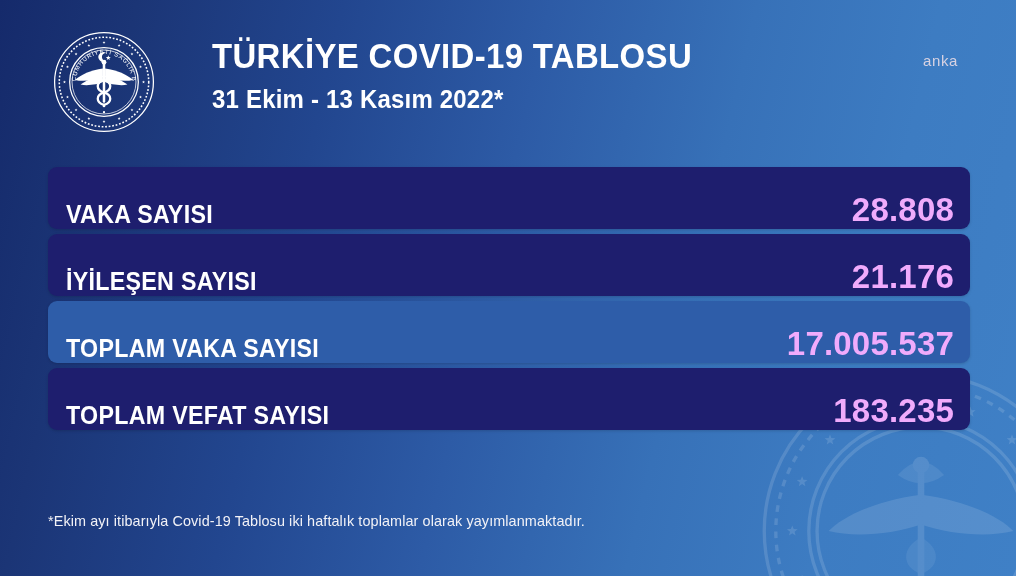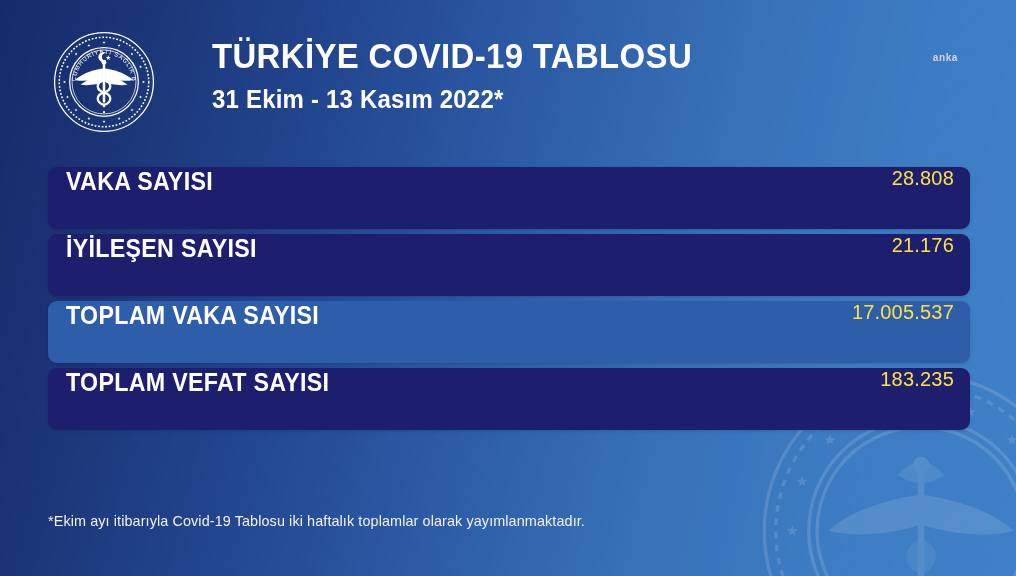--- a/index.html
+++ b/index.html
@@ -78,64 +78,64 @@
     margin: 10px 0 0 0;
     letter-spacing: 0.2px;
     transform: scaleX(0.96);
     transform-origin: left center;
     white-space: nowrap;
   }
   .brand-mark {
     position: absolute;
     right: 58px;
     top: 52px;
-    font-size: 10px;
-    font-weight: bold;
+    font-size: 15px;
+    font-weight: normal;
     letter-spacing: 0.6px;
     color: #d7d2e2;
     text-align: center;
   }
 
   
   .rows {
     position: absolute;
     left: 48px;
     top: 167px;
     width: 922px;
   }
   .stat-row {
     position: relative;
     height: 62px;
     margin-bottom: 5px;
     border-radius: 9px;
     display: flex;
-    align-items: flex-start;
+    align-items: flex-end;
     justify-content: space-between;
     padding: 0 16px 0 18px;
     box-sizing: border-box;
     box-shadow: 0 1px 3px rgba(0,0,0,0.16);
   }
   .stat-row.dark  { background: #1e1e6e; }
   .stat-row.light { background: #2e5da9; }
 
   .stat-label {
     font-family: "Liberation Sans Narrow", "Liberation Sans", sans-serif;
     font-size: 25px;
     font-weight: bold;
     color: #ffffff;
     letter-spacing: 0.3px;
     transform: scaleX(0.93);
     transform-origin: left center;
     white-space: nowrap;
   }
   .stat-value {
     font-family: "Liberation Sans", sans-serif;
-    font-size: 20px;
-    font-weight: normal;
-    color: #fde047;
+    font-size: 33px;
+    font-weight: bold;
+    color: #f0abfc;
     letter-spacing: 0.2px;
     white-space: nowrap;
   }
 
   
   .footnote {
     position: absolute;
     left: 48px;
     top: 512px;
     font-family: "Liberation Sans Narrow", "Liberation Sans", sans-serif;

